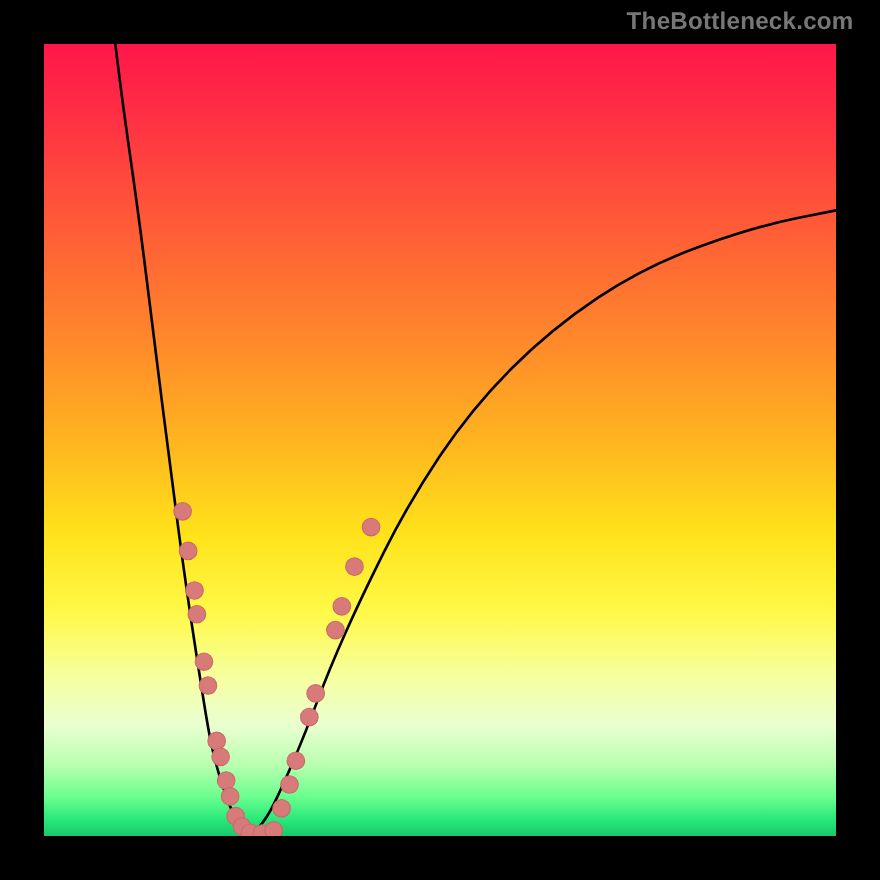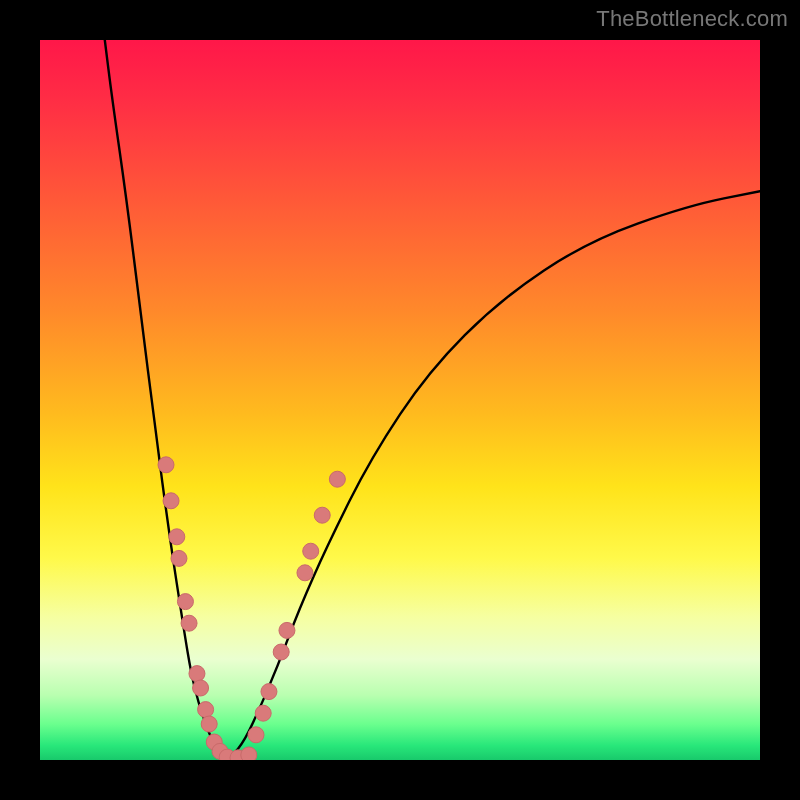--- a/index.html
+++ b/index.html
@@ -44,25 +44,25 @@
   .curve-svg {
     position: absolute;
     left: 0;
     top: 0;
     width: 720px;
     height: 720px;
   }
   .watermark {
     position: absolute;
     top: 6px;
-    right: 12px;
+    right: 24px;
     color: #777;
     font-size: 22px;
     letter-spacing: 0.2px;
-    font-weight: 400;
+    font-weight: 700;
     user-select: none;
   }
 </style>
 </head>
 <body>
 
 <div class="stage">
   <div class="watermark">TheBottleneck.com</div>
 
   <div class="plot-area">

